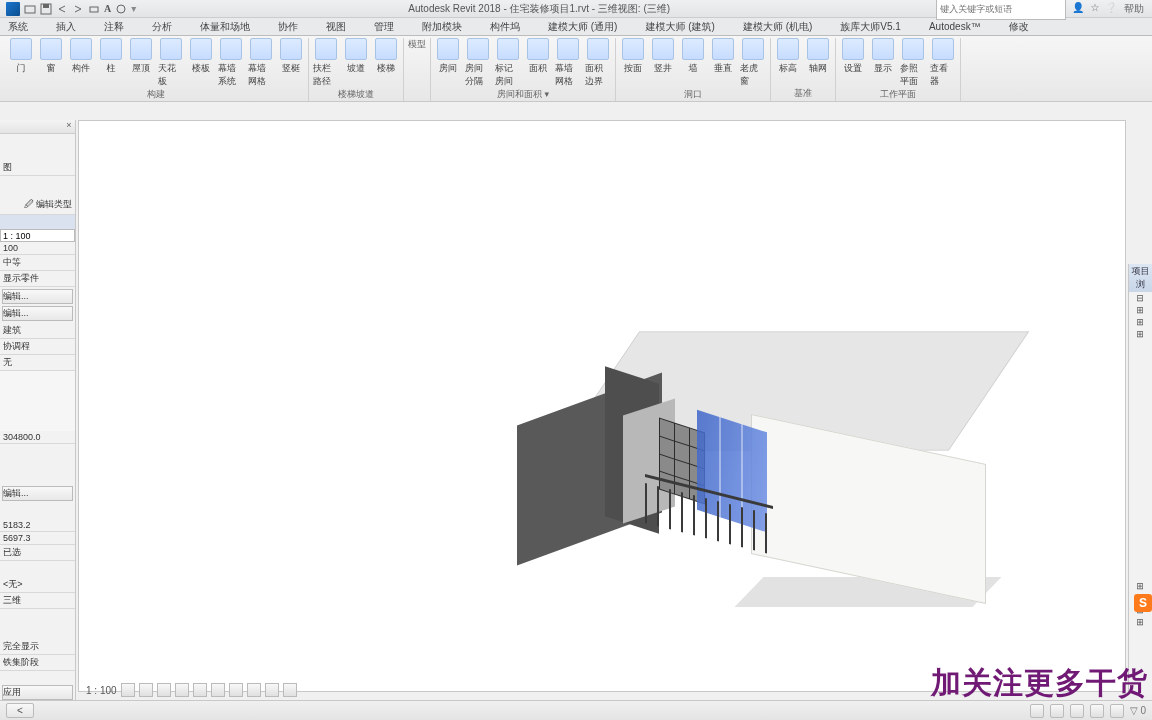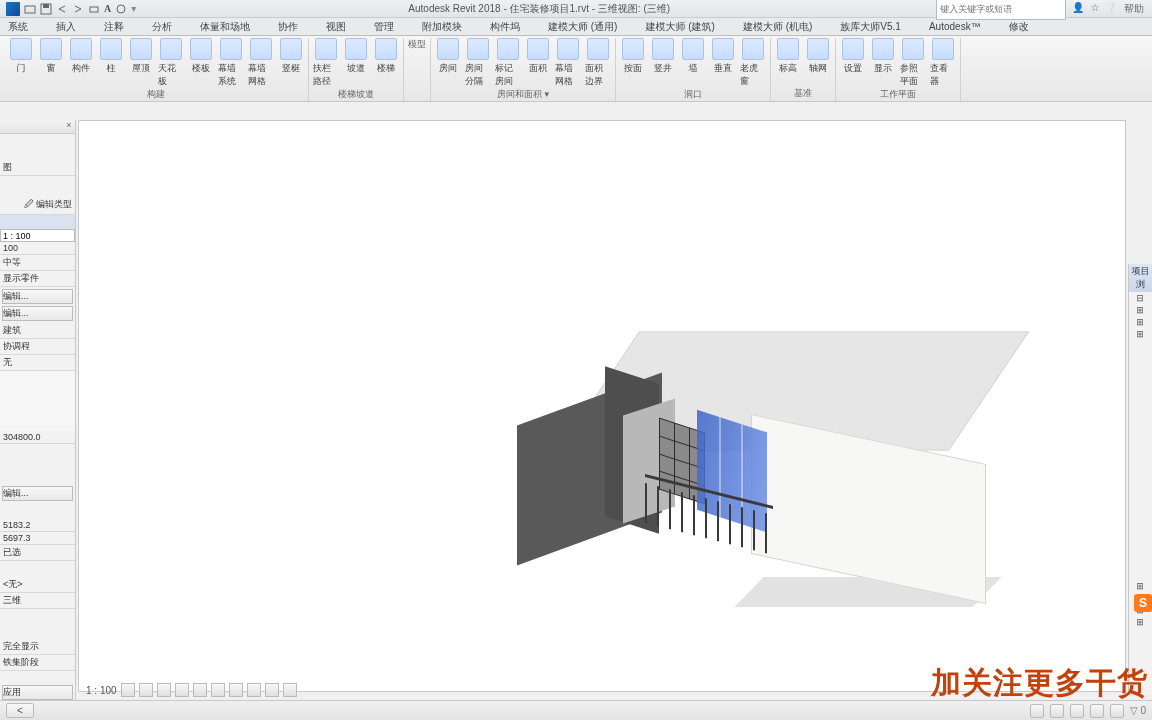--- a/index.html
+++ b/index.html
@@ -58,21 +58,21 @@
 .balcony .rail { position: absolute; bottom: 0; width: 2px; height: 40px; background: #3a3a3a; }
 .balcony .top { position: absolute; top: -3px; left: 0; right: 0; height: 3px; background: #3a3a3a; }
 .shadow { position: absolute; left: 230px; top: 256px; width: 238px; height: 30px; background: #e2e2e2; transform: skewX(-44deg); }
 
 
 .statusbar { position: absolute; left: 0; bottom: 0; height: 20px; width: 100%; background: linear-gradient(#f0f0f0,#e4e4e4); border-top: 1px solid #c8c8c8; display: flex; align-items: center; font-size: 10px; color: #555; padding: 0 6px; gap: 6px; }
 .statusbar .sbtn { width: 14px; height: 14px; background: linear-gradient(#f8f8f8,#e0e0e0); border: 1px solid #bbb; border-radius: 2px; }
 .statusbar .btn-main { padding: 1px 10px; background: linear-gradient(#f8f8f8,#e6e6e6); border: 1px solid #bbb; border-radius: 2px; }
 
 
-.watermark { position: absolute; right: 4px; bottom: 16px; font-size: 30px; font-weight: bold; color: #c2410c; font-family: "SimHei","Microsoft YaHei"; letter-spacing: 1px; }
+.watermark { position: absolute; right: 4px; bottom: 16px; font-size: 30px; font-weight: bold; color: #701a75; font-family: "SimHei","Microsoft YaHei"; letter-spacing: 1px; }
 
 .sogou { position: absolute; right: 0; top: 594px; width: 18px; height: 18px; background: #ff7a1a; border-radius: 3px; display:flex; align-items:center; justify-content:center; color:#fff; font-size:12px; font-weight:bold; }
 
 
 .ic { width: 12px; height: 12px; fill: #666; }
 </style>
 </head>
 <body>
 
 <div class="titlebar">

